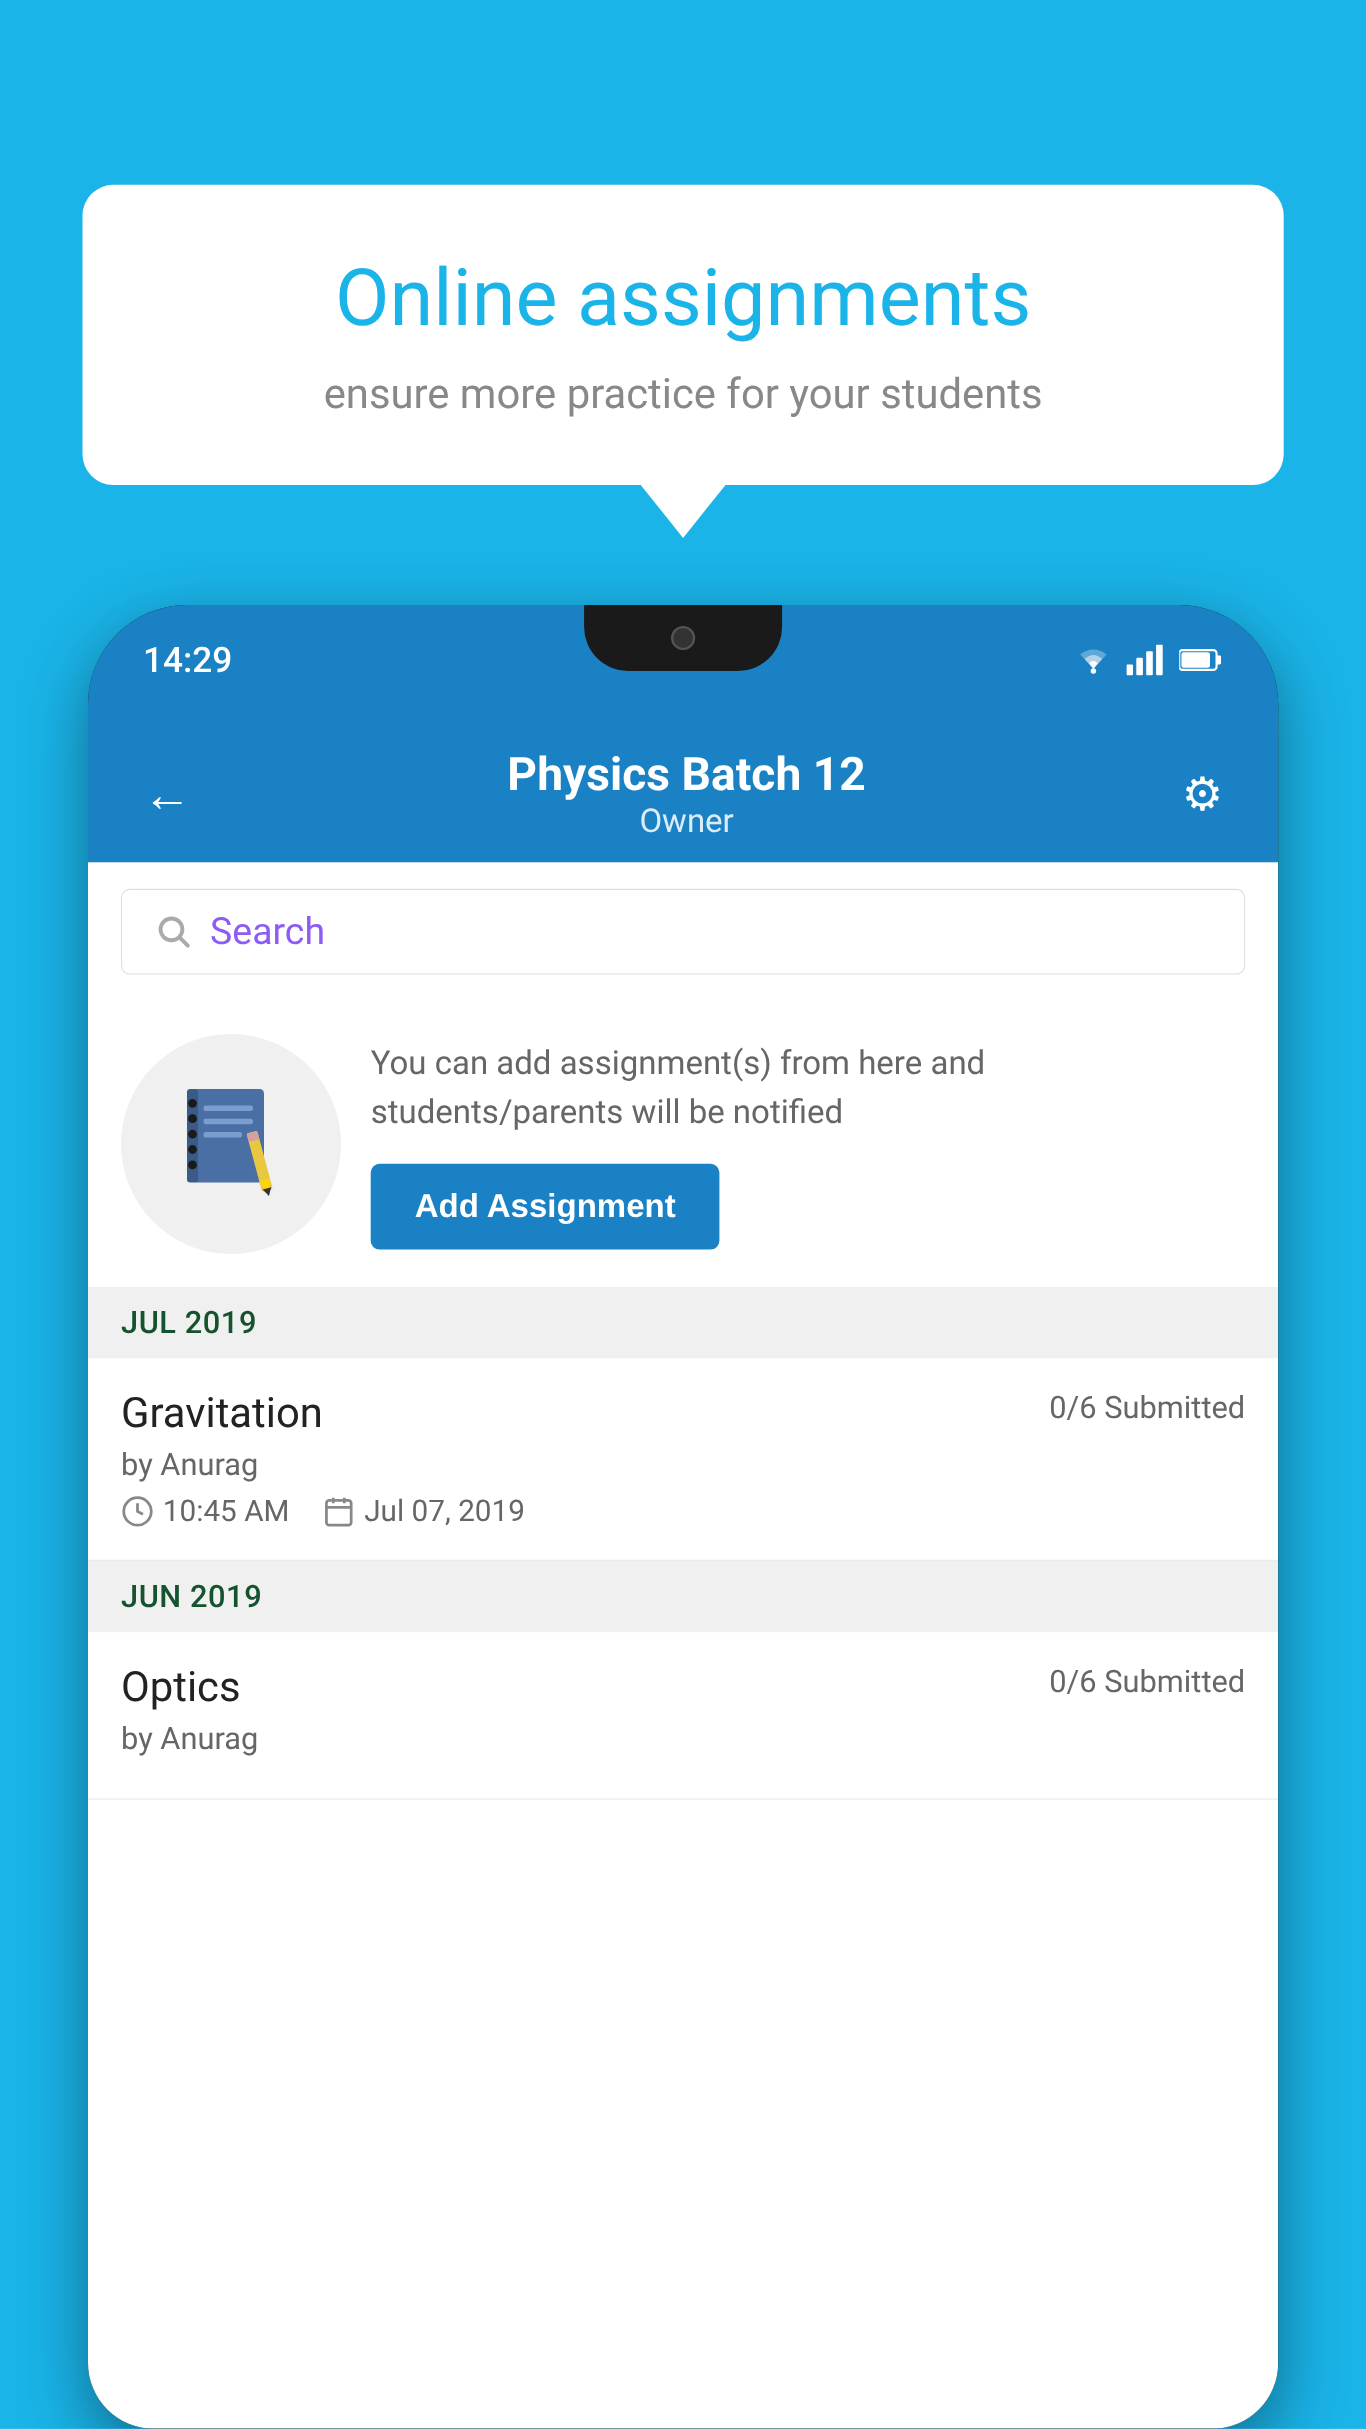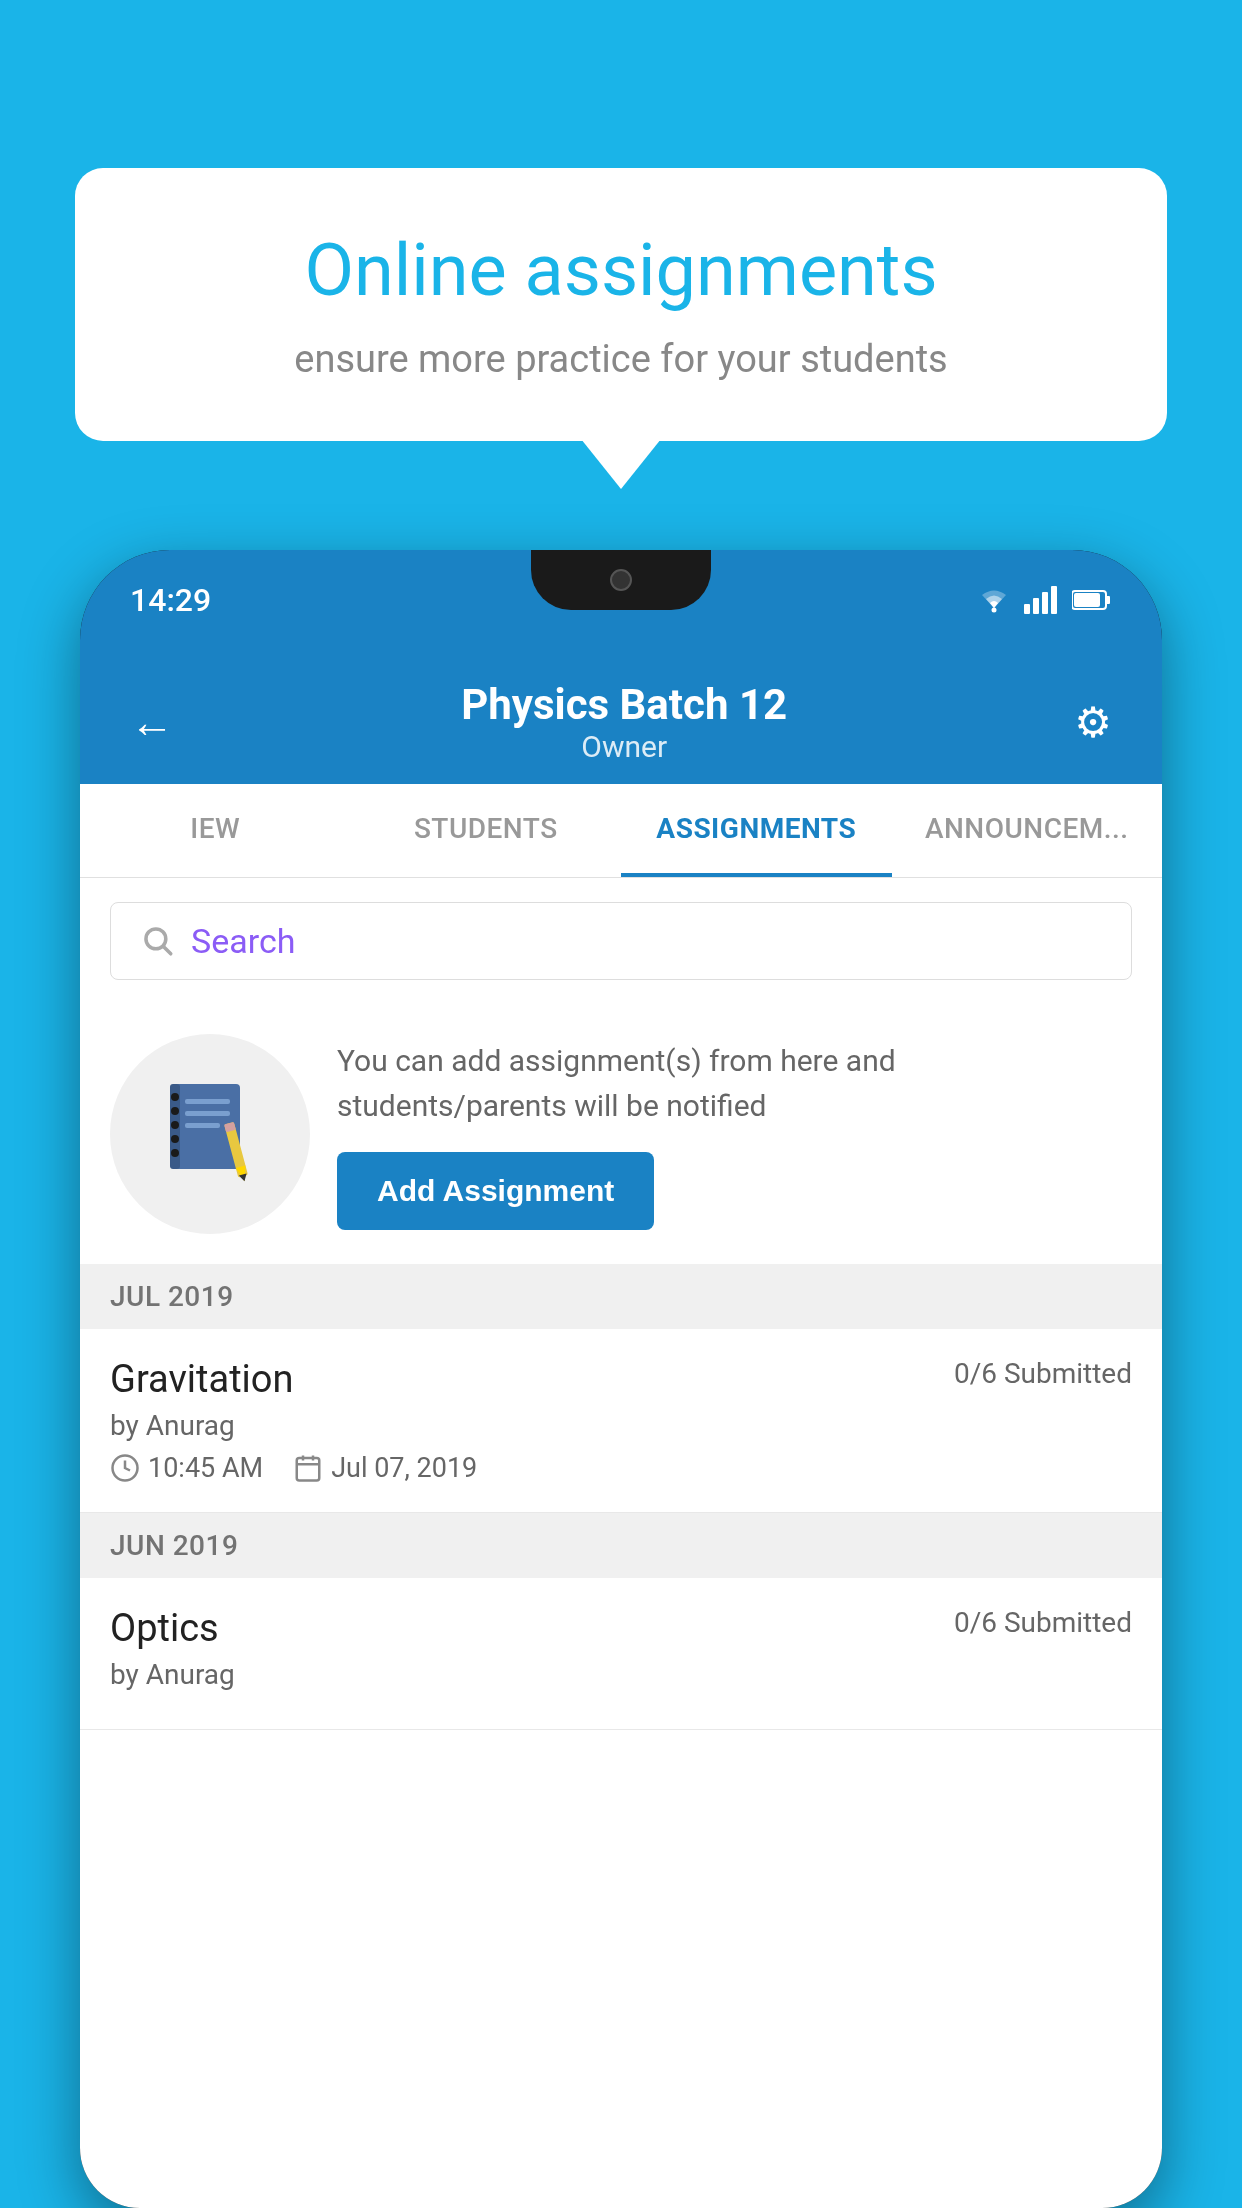--- a/index.html
+++ b/index.html
@@ -236,21 +236,21 @@
       font-size: 30px;
       font-weight: 600;
       cursor: pointer;
       white-space: nowrap;
     }
 
     
     .section-divider {
       background: #f0f0f0;
       padding: 16px 30px;
-      color: #737373;
+      color: #14532d;
       font-size: 28px;
       font-weight: 500;
       letter-spacing: 0.5px;
     }
 
     
     .assignment-item {
       background: white;
       padding: 28px 30px;
       border-bottom: 1px solid #e8e8e8;
@@ -366,26 +366,20 @@
 
     <div class="app-header">
       <div class="back-arrow">←</div>
       <div class="header-title-area">
         <div class="header-title">Physics Batch 12</div>
         <div class="header-subtitle">Owner</div>
       </div>
       <div class="settings-icon">⚙</div>
     </div>
 
-    <div class="tab-bar">
-      <div class="tab-item">IEW</div>
-      <div class="tab-item">STUDENTS</div>
-      <div class="tab-item active">ASSIGNMENTS</div>
-      <div class="tab-item">ANNOUNCEM...</div>
-    </div>
 
     <div class="content-area">
 
       <div class="search-container">
         <div class="search-bar">
           <svg width="34" height="34" viewBox="0 0 24 24" fill="none" stroke="#aaa" stroke-width="2.5" stroke-linecap="round" style="margin-right:16px;flex-shrink:0;">
             <circle cx="10.5" cy="10.5" r="7"></circle>
             <line x1="16" y1="16" x2="21" y2="21"></line>
           </svg>
           <span class="search-text">Search</span>

